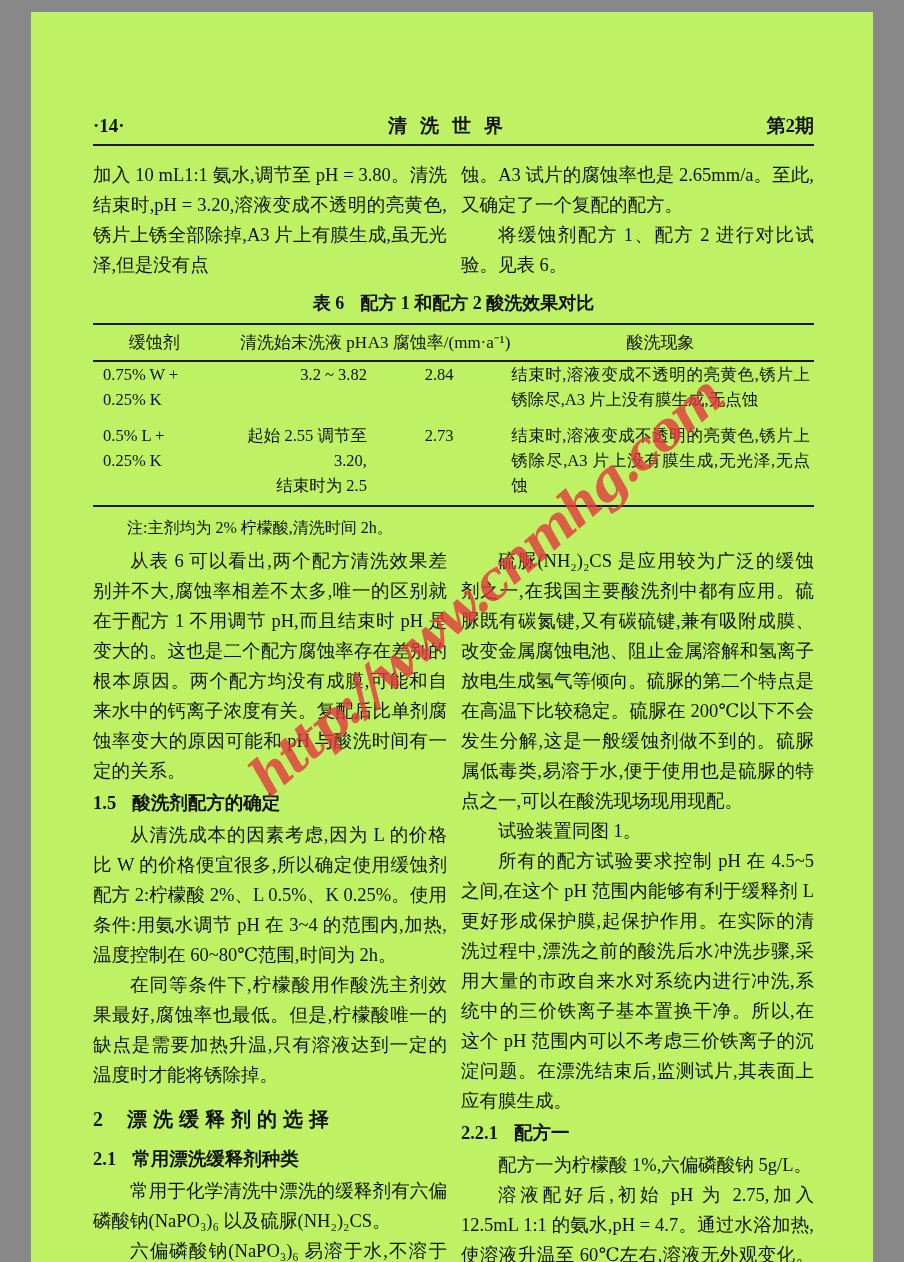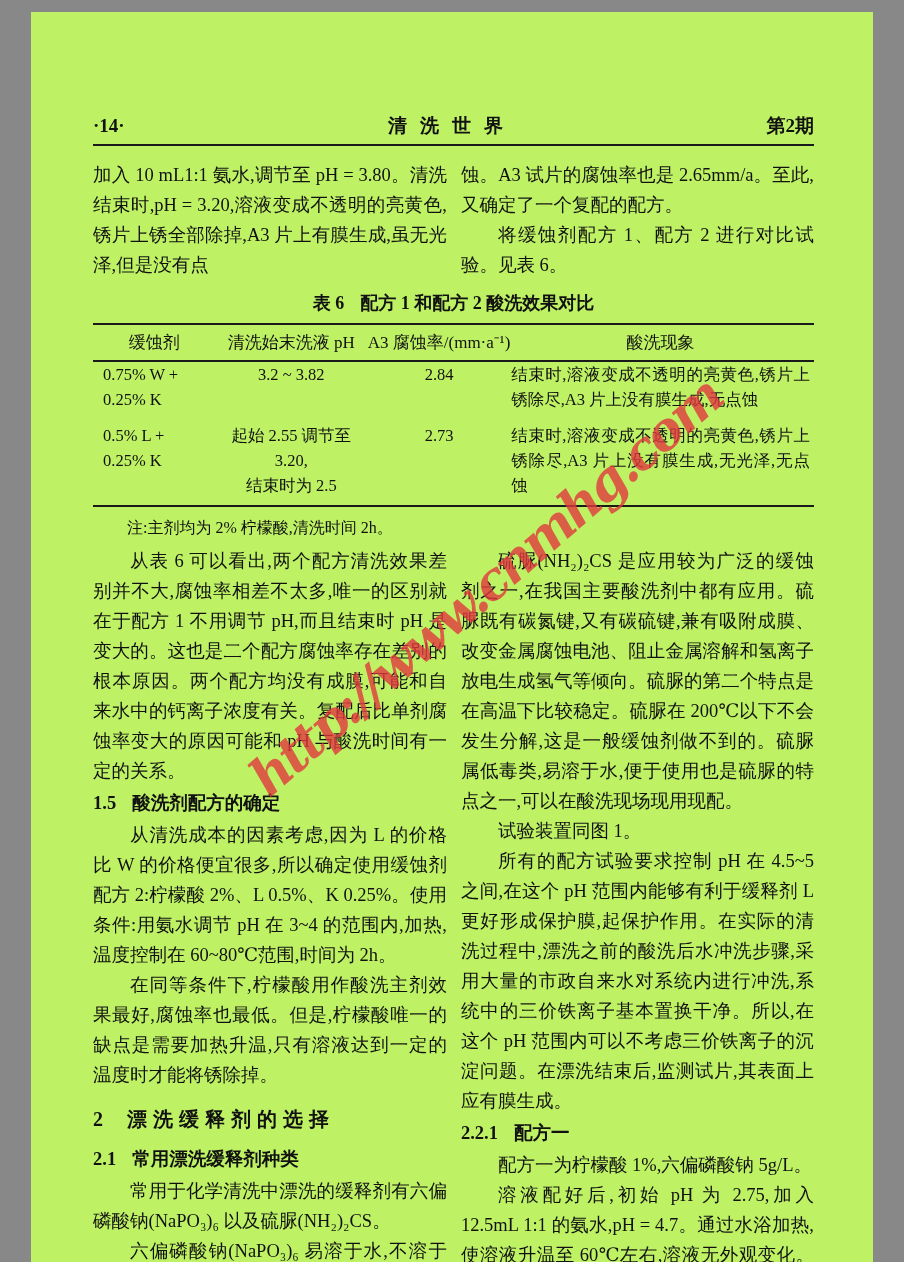--- a/index.html
+++ b/index.html
@@ -50,21 +50,21 @@
     margin-bottom:7px;
   }
   .tcaption .tcap-title { margin-left:16px; }
   .ptable {
     border-top:2px solid #1a1a1a;
     border-bottom:2px solid #1a1a1a;
     font-size:16.5px; line-height:25px;
   }
   .t-row { display:flex; }
   .c1 { width:17%; padding-left:10px; box-sizing:border-box; }
-  .c2 { width:21%; text-align:center; }
+  .c2 { width:21%; text-align:right; }
   .c3 { width:20%; text-align:center;font-family:Liberation Serif, serif; }
   .c4 { width:42%; padding-right:4px; box-sizing:border-box; text-align:justify; }
   .thead { border-bottom:2px solid #1a1a1a; padding:5px 0; font-size:17px; }
   .thead .c1, .thead .c4 { text-align:center; padding-left:0; }
   .trow { padding:0 0 7px; }
   .trow + .trow { padding-top:4px; }
   .tl { display:block; font-style:normal; }
   .tnote { font-size:16px; line-height:24px; margin:9px 0 0 34px; }
   
   .watermark {

